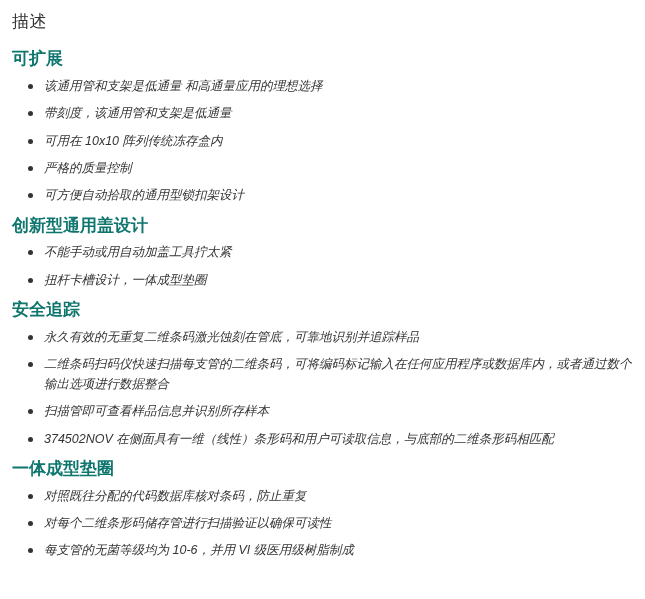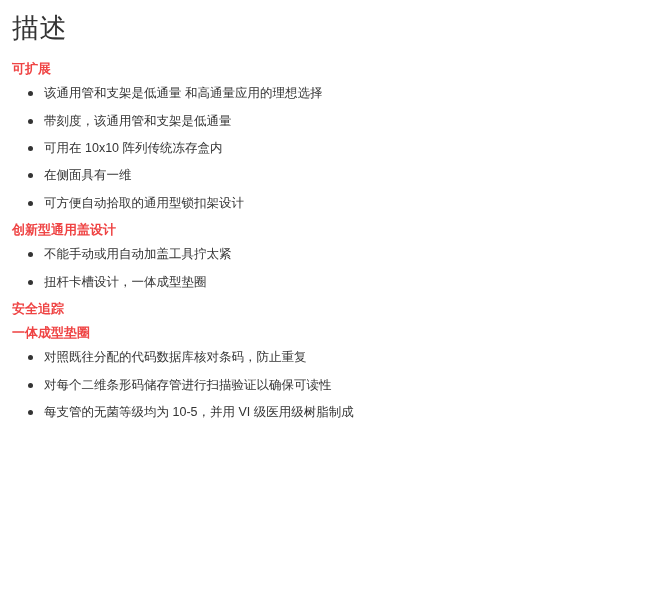--- a/index.html
+++ b/index.html
@@ -12,42 +12,43 @@
     height: 599px;
     font-family: "Liberation Sans", sans-serif;
     color: #333333;
     overflow: hidden;
   }
   .page {
     padding: 8px 10px 0 10px;
     box-sizing: border-box;
   }
   .page-title {
-    font-size: 27px;
+    font-size: 17px;
     font-weight: normal;
     color: #333333;
     margin: 2px 0 14px 2px;
     letter-spacing: 0.5px;
   }
   .section {
     margin-bottom: 4px;
   }
   .section-heading {
-    font-size: 13px;
+    font-size: 17px;
     font-weight: bold;
-    color: #ef4444;
+    color: #0f766e;
     margin: 0 0 6px 2px;
     line-height: 1.4;
   }
   .section:not(:first-of-type) .section-heading {
   }
   ul.bullets {
     list-style: none;
     margin: 0 0 0 0;
     padding: 0 0 0 14px;
+    font-style: italic;
   }
   ul.bullets li {
     position: relative;
     font-size: 12.5px;
     line-height: 1.55;
     color: #333333;
     padding: 0 0 0 20px;
     margin: 0 0 8px 0;
   }
   ul.bullets li:before {
@@ -71,44 +72,52 @@
 
   <h1 class="page-title">描述</h1>
 
   <div class="section">
     <div class="section-heading">可扩展</div>
     <div class="sec-body">
       <ul class="bullets">
         <li>该通用管和支架是低通量 和高通量应用的理想选择</li>
         <li>带刻度，该通用管和支架是低通量</li>
         <li>可用在 10x10 阵列传统冻存盒内</li>
-        <li>在侧面具有一维</li>
+        <li>严格的质量控制</li>
         <li>可方便自动拾取的通用型锁扣架设计</li>
       </ul>
     </div>
   </div>
 
   <div class="section">
     <div class="section-heading">创新型通用盖设计</div>
     <div class="sec-body">
       <ul class="bullets">
         <li>不能手动或用自动加盖工具拧太紧</li>
         <li>扭杆卡槽设计，一体成型垫圈</li>
       </ul>
     </div>
   </div>
 
   <div class="section">
     <div class="section-heading">安全追踪</div>
+    <div class="sec-body">
+      <ul class="bullets">
+        <li>永久有效的无重复二维条码激光蚀刻在管底，可靠地识别并追踪样品</li>
+        <li>二维条码扫码仪快速扫描每支管的二维条码，可将编码标记输入在任何应用程序或数据库内，或者通过数个输出选项进行数据整合</li>
+        <li>扫描管即可查看样品信息并识别所存样本</li>
+        <li>374502NOV 在侧面具有一维（线性）条形码和用户可读取信息，与底部的二维条形码相匹配</li>
+      </ul>
+    </div>
   </div>
 
   <div class="section">
     <div class="section-heading">一体成型垫圈</div>
     <div class="sec-body">
       <ul class="bullets">
         <li>对照既往分配的代码数据库核对条码，防止重复</li>
         <li>对每个二维条形码储存管进行扫描验证以确保可读性</li>
-        <li>每支管的无菌等级均为 10-5，并用 VI 级医用级树脂制成</li>
+        <li>每支管的无菌等级均为 10-6，并用 VI 级医用级树脂制成</li>
       </ul>
     </div>
   </div>
 
 </div>
 
 </body></html>

